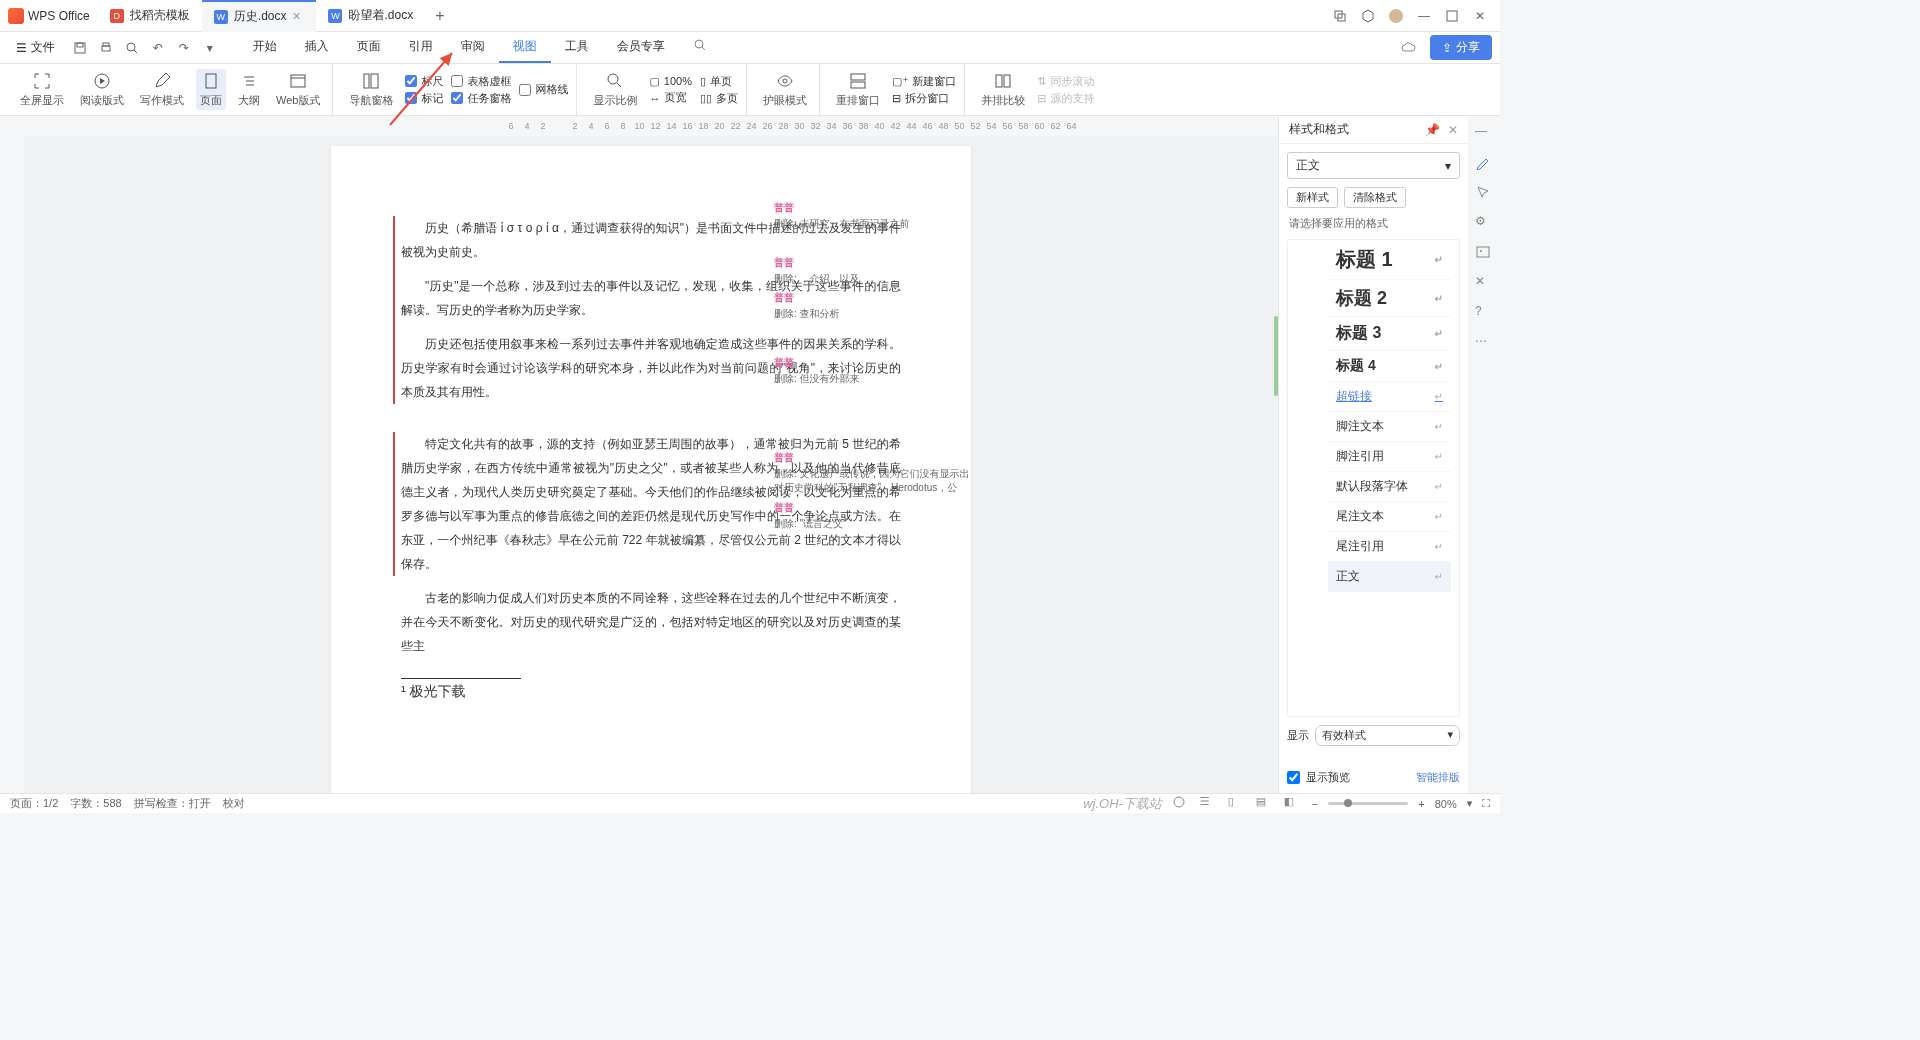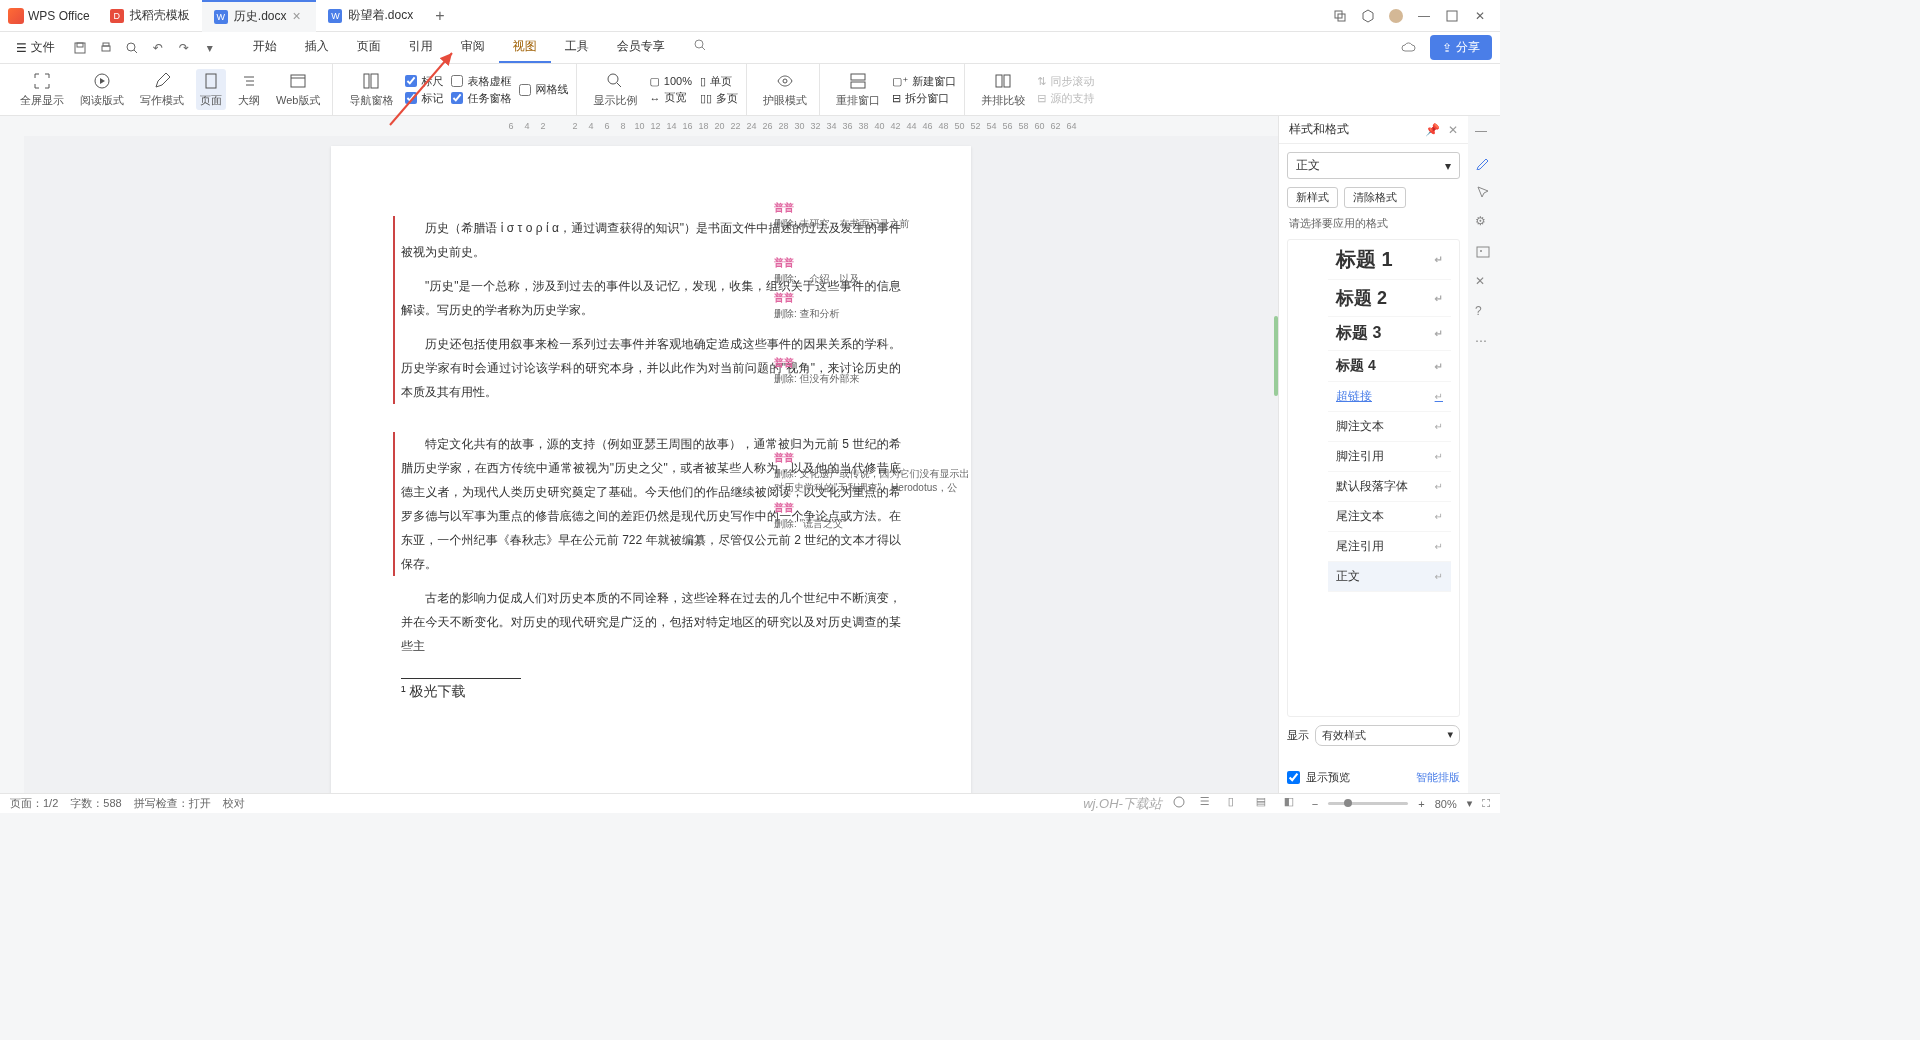--- a/index.html
+++ b/index.html
@@ -19,21 +19,21 @@
 .titlebar-right { margin-left: auto; display: flex; gap: 12px; padding: 0 12px; }
 .win-btn { width: 16px; height: 16px; color: #666; display: flex; align-items: center; justify-content: center; }
 
 
 .menubar { height: 32px; background: #fff; display: flex; align-items: center; border-bottom: 1px solid #e5e5e5; padding: 0 8px; }
 .menu-section { display: flex; align-items: center; gap: 8px; }
 .file-btn { padding: 2px 8px; display: flex; align-items: center; gap: 4px; }
 .qat-btn { width: 18px; height: 18px; color: #666; display: flex; align-items: center; justify-content: center; }
 .menu-tabs { display: flex; gap: 0; margin-left: 20px; }
 .menu-tab { padding: 6px 14px; color: #333; }
-.menu-tab.active { color: #a16207; border-bottom: 2px solid #4a7ee8; }
+.menu-tab.active { color: #3b82f6; border-bottom: 2px solid #4a7ee8; }
 .menubar-right { margin-left: auto; display: flex; align-items: center; gap: 12px; }
 .share-btn { background: #4a7ee8; color: #fff; padding: 4px 12px; border-radius: 4px; display: flex; align-items: center; gap: 4px; }
 
 
 .ribbon { height: 52px; background: #fff; display: flex; align-items: center; padding: 0 8px; border-bottom: 1px solid #e5e5e5; gap: 4px; }
 .ribbon-group { display: flex; align-items: center; gap: 8px; padding: 0 8px; border-right: 1px solid #e5e5e5; height: 100%; }
 .ribbon-item { display: flex; flex-direction: column; align-items: center; gap: 2px; font-size: 11px; color: #555; padding: 2px 4px; }
 .ribbon-item.active { background: #e8eef9; border-radius: 3px; }
 .ribbon-icon { width: 20px; height: 20px; display: flex; align-items: center; justify-content: center; }
 .ribbon-col { display: flex; flex-direction: column; gap: 2px; }

